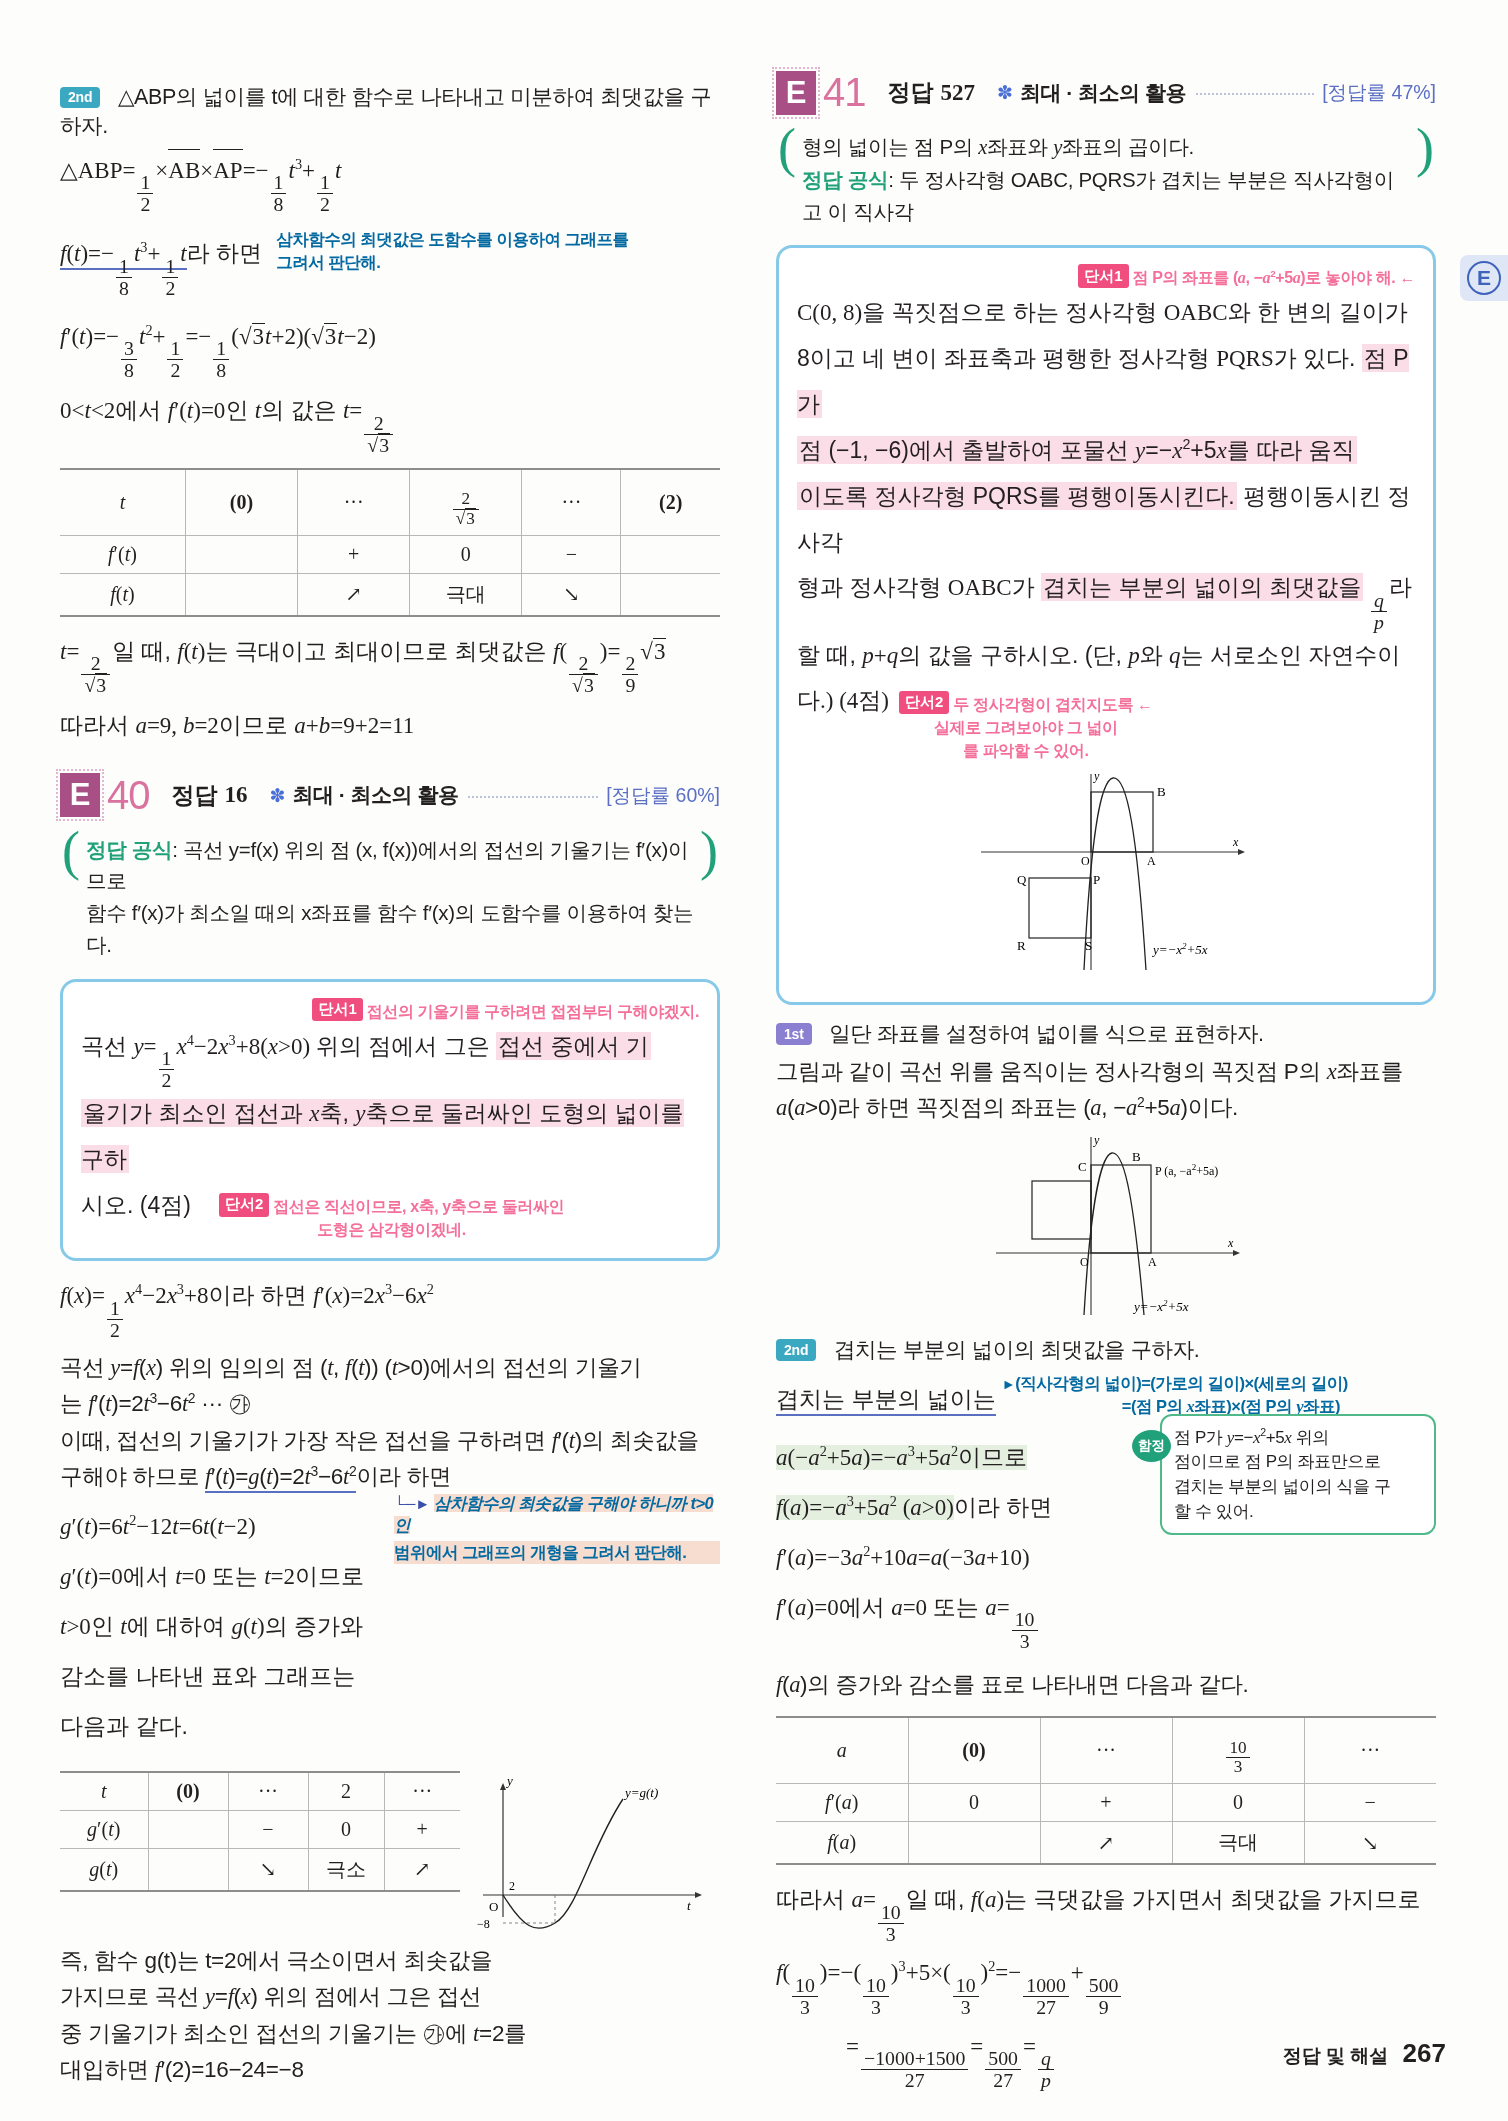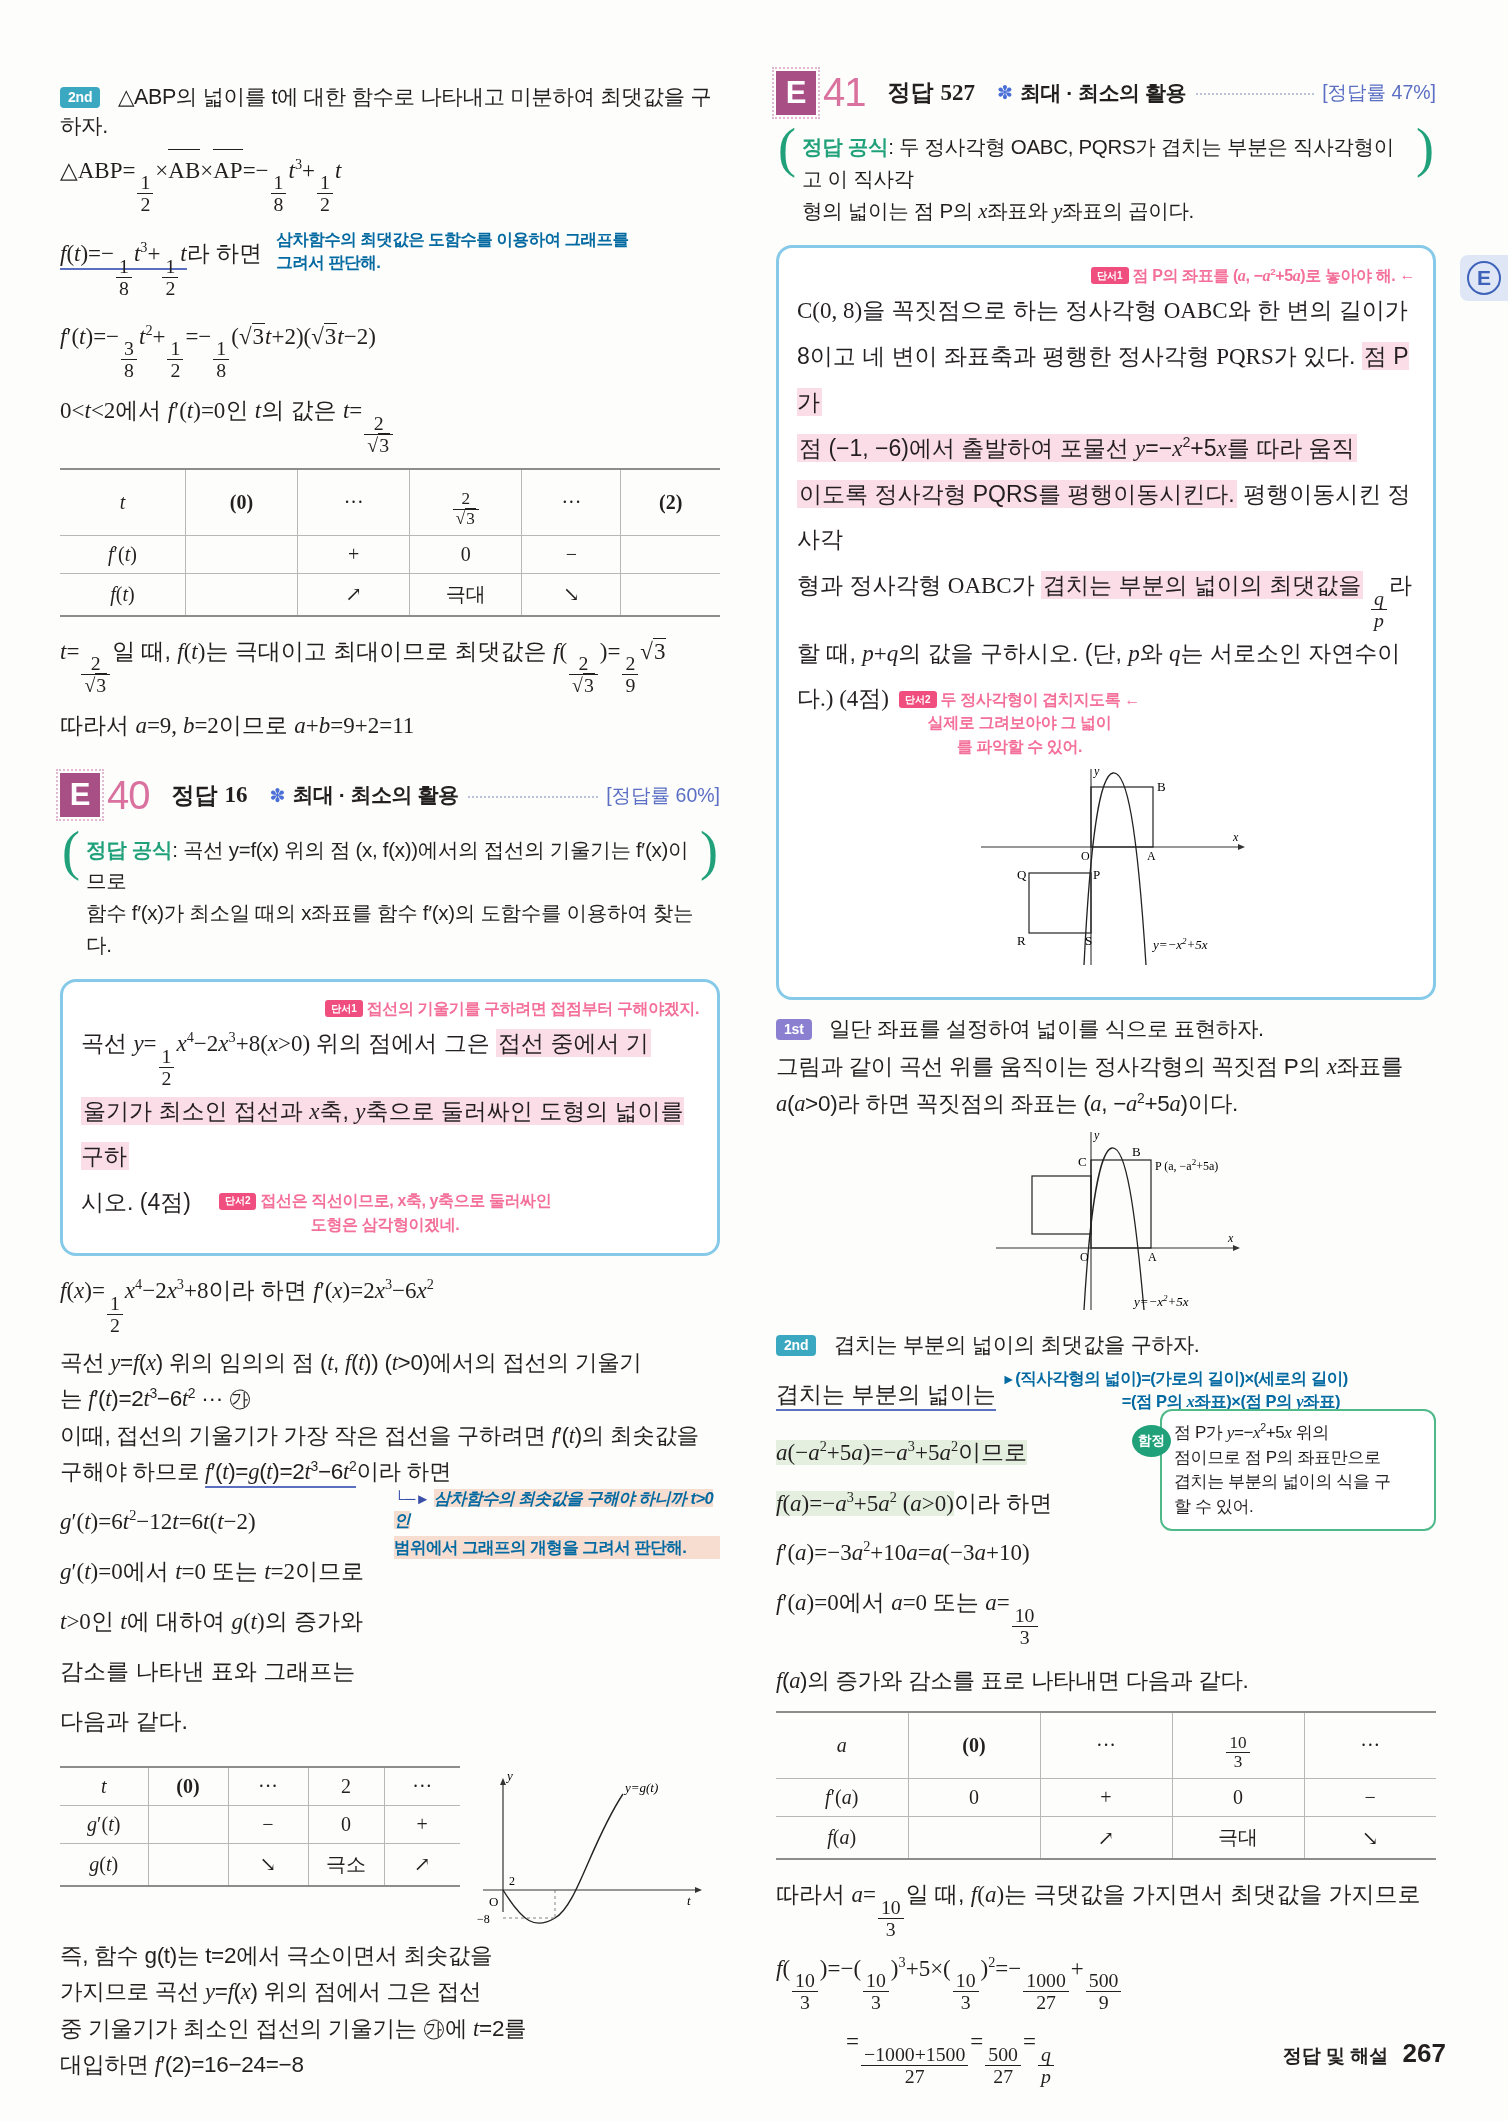--- a/index.html
+++ b/index.html
@@ -68,21 +68,21 @@
   .formula .lead { color:#21a17a; font-weight:bold; font-family:"Liberation Sans",sans-serif; }
   .formula .body { font-size:20.5px; line-height:1.55; font-family:"Liberation Sans",sans-serif; letter-spacing:-0.3px;}
 
   
   .qbox { border:3px solid #86c9e8; border-radius:16px; padding:14px 18px 16px 18px;
           margin: 10px 0 14px 0; background:#fff; position:relative; }
   .qbox .qtext { font-size:23px; line-height:1.95; }
   .hl { background:#fbdde7; padding:1px 2px; }
 
   
-  .clue { display:inline-block; background:#ef4e7f; color:#fff; font-size:10px;
+  .clue { display:inline-block; background:#ef4e7f; color:#fff; font-size:15px;
           font-family:"Liberation Sans",sans-serif; font-weight:bold;
           padding:1.5px 6px 2px 6px; border-radius:3px; vertical-align:2px;}
   .clue-txt { color:#f4709b; font-size:16px; font-family:"Liberation Sans",sans-serif;
               font-weight:bold; letter-spacing:-0.4px; }
   .clue-row { margin: 2px 0 2px 0; line-height:1.35;}
 
   
   .note-blue { color:#0369a1; font-size:16.5px; font-family:"Liberation Sans",sans-serif;
                font-weight:bold; line-height:1.38; letter-spacing:-0.5px;}
   .note-blue-hl { background:#f6ddd0; }
@@ -401,24 +401,24 @@
         <div class="enum">41</div>
         <div class="ansLab">정답</div>
         <div class="ansVal">527</div>
         <div class="star">✽</div>
         <div class="topic">최대 · 최소의 활용</div>
         <div class="dots"></div>
         <div class="rate">[정답률 47%]</div>
       </div>
 
       <div class="formula">
+        <div class="body">형의 넓이는 점 P의 <span class="m">x</span>좌표와 <span class="m">y</span>좌표의 곱이다.</div>
         <div class="body">
           <span class="lead">정답 공식</span><span>: 두 정사각형 OABC, PQRS가 겹치는 부분은 직사각형이고 이 직사각</span>
         </div>
-        <div class="body">형의 넓이는 점 P의 <span class="m">x</span>좌표와 <span class="m">y</span>좌표의 곱이다.</div>
       </div>
 
       <div class="qbox">
         <div class="clue-row" style="text-align:right;">
           <span class="clue">단서1</span>
           <span class="clue-txt">점 P의 좌표를 (<span class="m">a</span>, −<span class="m">a</span><sup>2</sup>+5<span class="m">a</span>)로 놓아야 해.</span>
           <span class="clue-txt">←</span>
         </div>
         <div class="qtext">
           <span class="mr">C</span>(0, 8)<span class="ko">을 꼭짓점으로 하는 정사각형 </span><span class="mr">OABC</span><span class="ko">와 한 변의 길이가</span>

